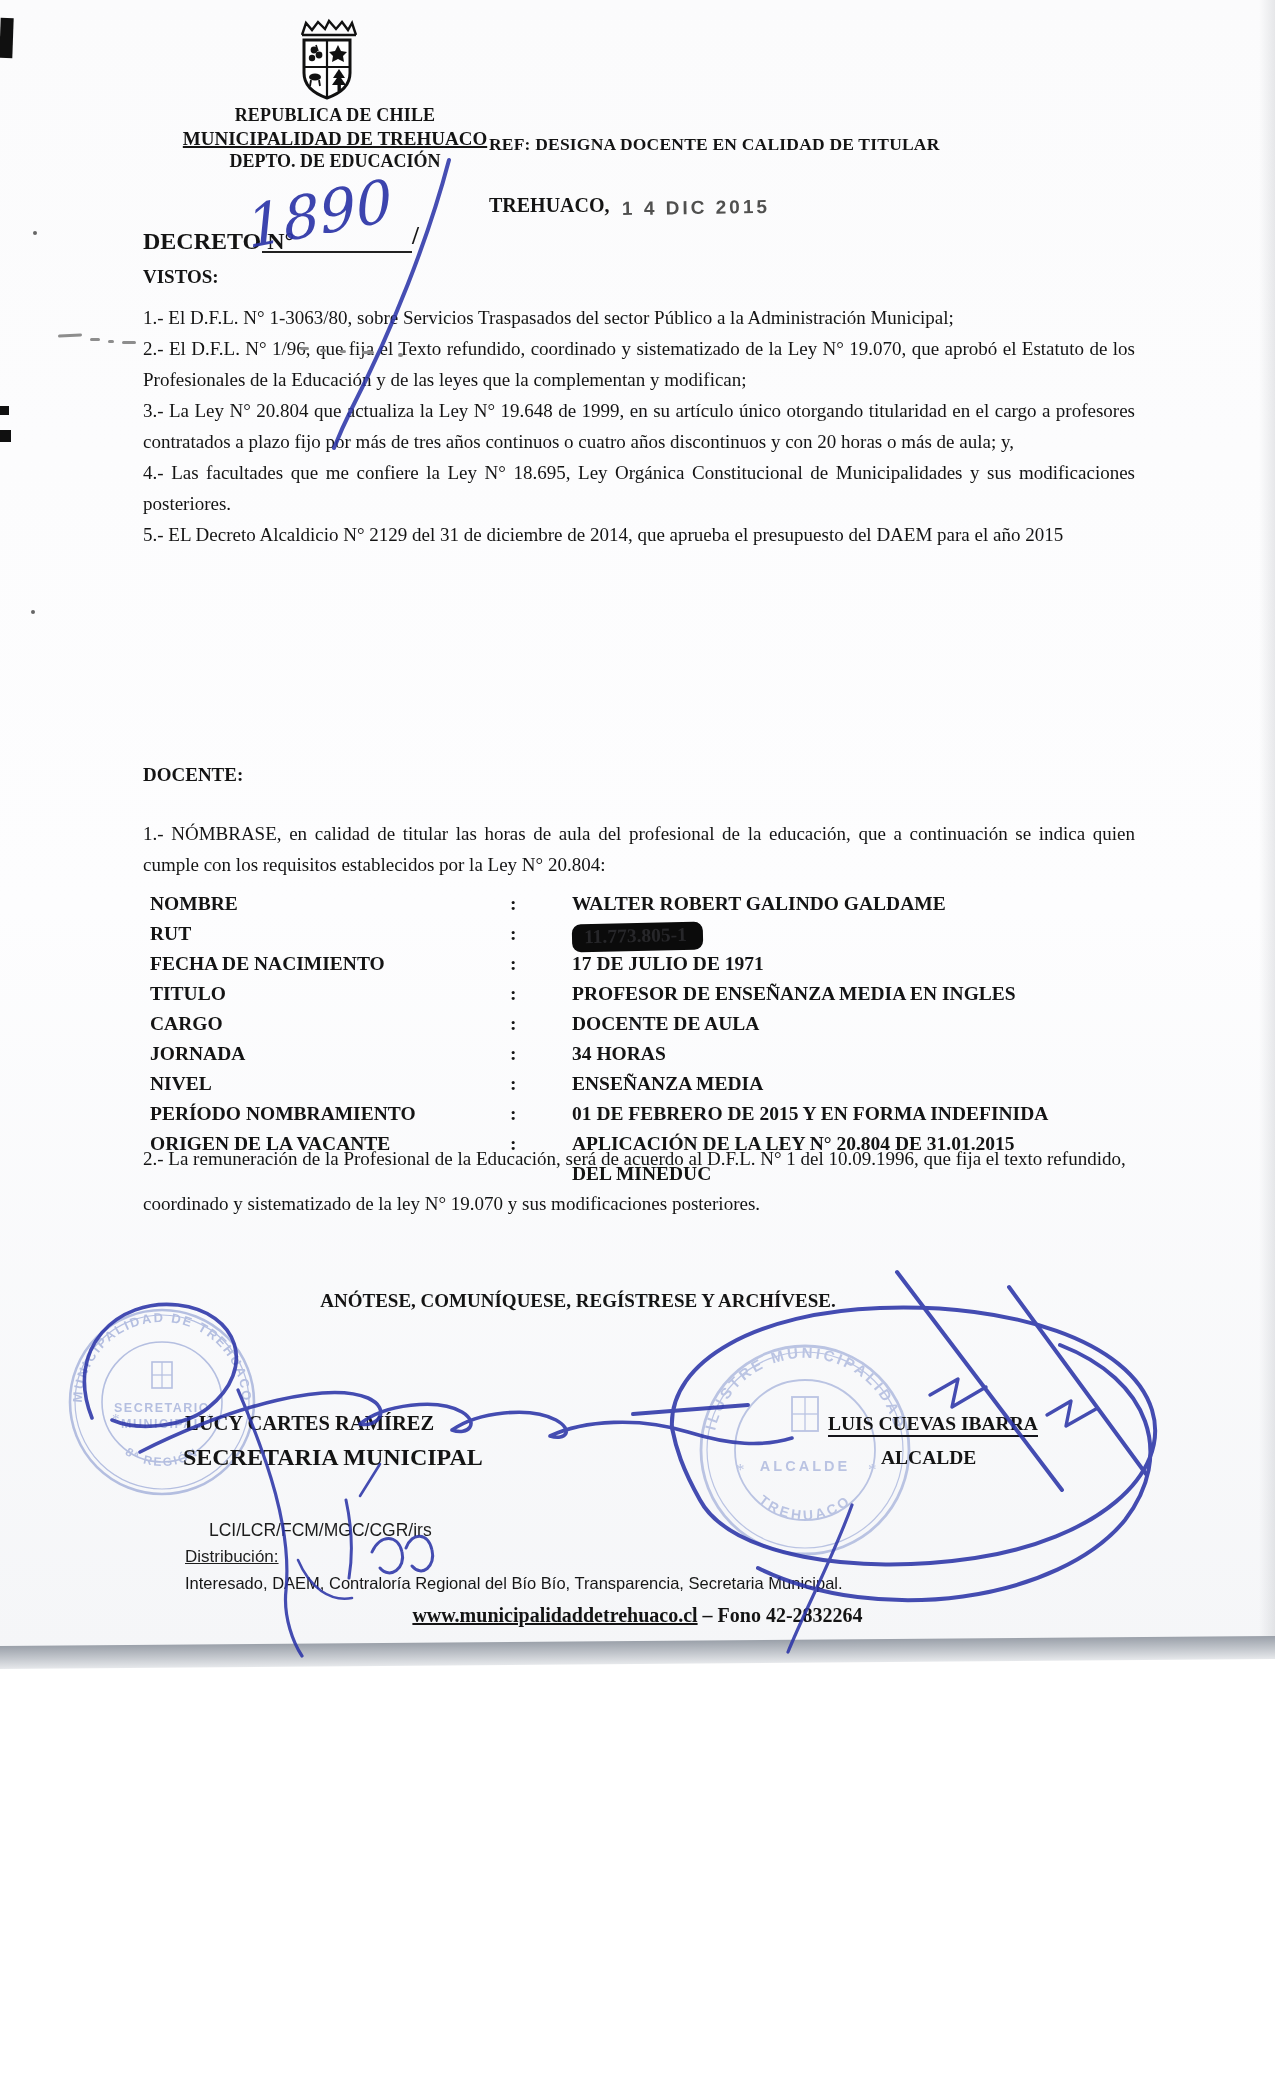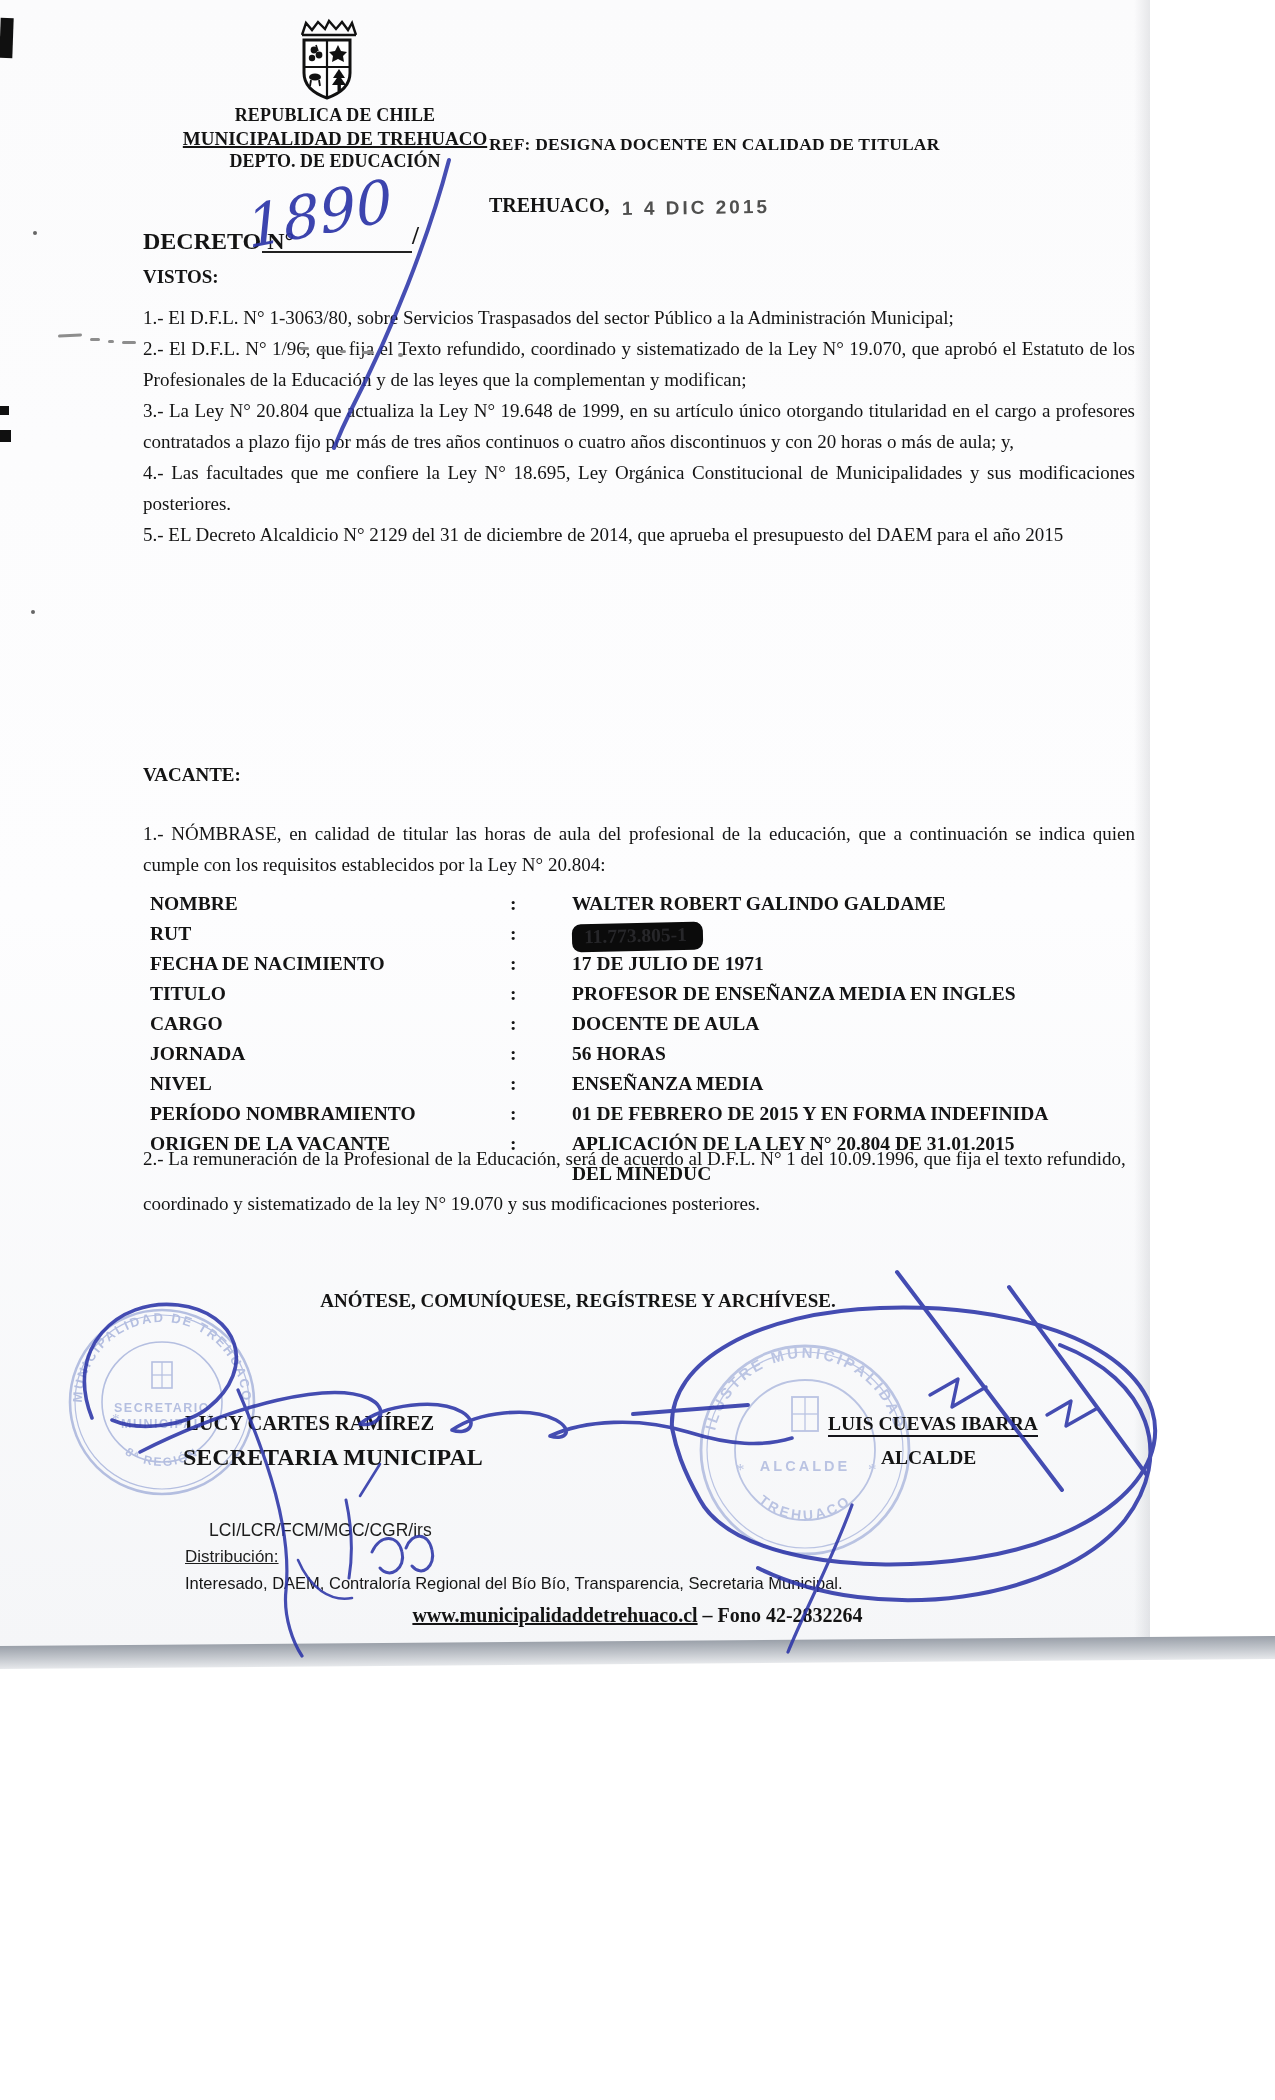--- a/index.html
+++ b/index.html
@@ -1,19 +1,19 @@
 <!DOCTYPE html>
 <html><head>
 <meta charset="utf-8">
 <style>
   html,body{margin:0;padding:0;background:#fff;}
   #root{position:relative;width:1275px;height:2100px;background:#fff;overflow:hidden;
         font-family:"Liberation Serif",serif;color:#141414;}
   .abs{position:absolute;}
-  .scan{position:absolute;left:0;top:0;width:1150px;height:1652px;
+  .scan{position:absolute;left:0;top:0;width:1275px;height:1652px;
         background:linear-gradient(180deg,#fbfbfc 0%,#fdfdfe 55%,#f5f6f8 100%);}
   .edge-right{position:absolute;right:0;top:0;width:16px;height:1650px;
         background:linear-gradient(90deg,rgba(0,0,0,0) 0%,rgba(120,125,135,.16) 100%);}
   .scan-edge{position:absolute;left:-12px;top:1646px;width:1300px;height:23px;
         background:linear-gradient(180deg,#9aa0a9 0%,#c3c7cd 55%,#e6e8eb 100%);
         transform:rotate(-0.45deg);transform-origin:left center;}
   
   .hdr-text{left:160px;top:104px;width:350px;text-align:center;font-weight:bold;line-height:23px;}
   .hdr-line1{font-size:18px;letter-spacing:.2px;}
   .hdr-line2{font-size:19px;text-decoration:underline;text-decoration-thickness:2px;}
@@ -105,21 +105,21 @@
 
     <div class="abs vistos-h">VISTOS:</div>
     <div class="abs vistos">
       <p>1.- El D.F.L. N° 1-3063/80, sobre Servicios Traspasados del sector Público a la Administración Municipal;</p>
       <p>2.- El D.F.L. N° 1/96, que fija el Texto refundido, coordinado y sistematizado de la Ley N° 19.070, que aprobó el Estatuto de los Profesionales de la Educación y de las leyes que la complementan y modifican;</p>
       <p>3.- La Ley N° 20.804 que actualiza la Ley N° 19.648 de 1999, en su artículo único otorgando titularidad en el cargo a profesores contratados a plazo fijo por más de tres años continuos o cuatro años discontinuos y con 20 horas o más de aula; y,</p>
       <p>4.- Las facultades que me confiere la Ley N° 18.695, Ley Orgánica Constitucional de Municipalidades y sus modificaciones posteriores.</p>
       <p>5.- EL Decreto Alcaldicio N° 2129 del 31 de diciembre de 2014, que aprueba el presupuesto del DAEM para el año 2015</p>
     </div>
 
-    <div class="abs decreto-h">VACANTE:</div>
+    <div class="abs decreto-h">DOCENTE:</div>
     <div class="abs decreto-intro">1.- NÓMBRASE, en calidad de titular las horas de aula del profesional de la educación, que a continuación se indica quien cumple con los requisitos establecidos por la Ley N° 20.804:</div>
 
     <div class="abs tbl">
       <div class="lb">NOMBRE</div>
       <div class="cl">:</div>
       <div class="vl">WALTER ROBERT GALINDO GALDAME</div>
 
       <div class="lb">RUT</div>
       <div class="cl">:</div>
       <div class="vl"><span class="redact">11.773.805-1</span></div>
@@ -131,21 +131,21 @@
       <div class="lb">TITULO</div>
       <div class="cl">:</div>
       <div class="vl">PROFESOR DE ENSEÑANZA MEDIA EN INGLES</div>
 
       <div class="lb">CARGO</div>
       <div class="cl">:</div>
       <div class="vl">DOCENTE DE AULA</div>
 
       <div class="lb">JORNADA</div>
       <div class="cl">:</div>
-      <div class="vl">56 HORAS</div>
+      <div class="vl">34 HORAS</div>
 
       <div class="lb">NIVEL</div>
       <div class="cl">:</div>
       <div class="vl">ENSEÑANZA MEDIA</div>
 
       <div class="lb">PERÍODO NOMBRAMIENTO</div>
       <div class="cl">:</div>
       <div class="vl">01 DE FEBRERO DE 2015 Y EN FORMA INDEFINIDA</div>
 
       <div class="lb">ORIGEN DE LA VACANTE</div>

